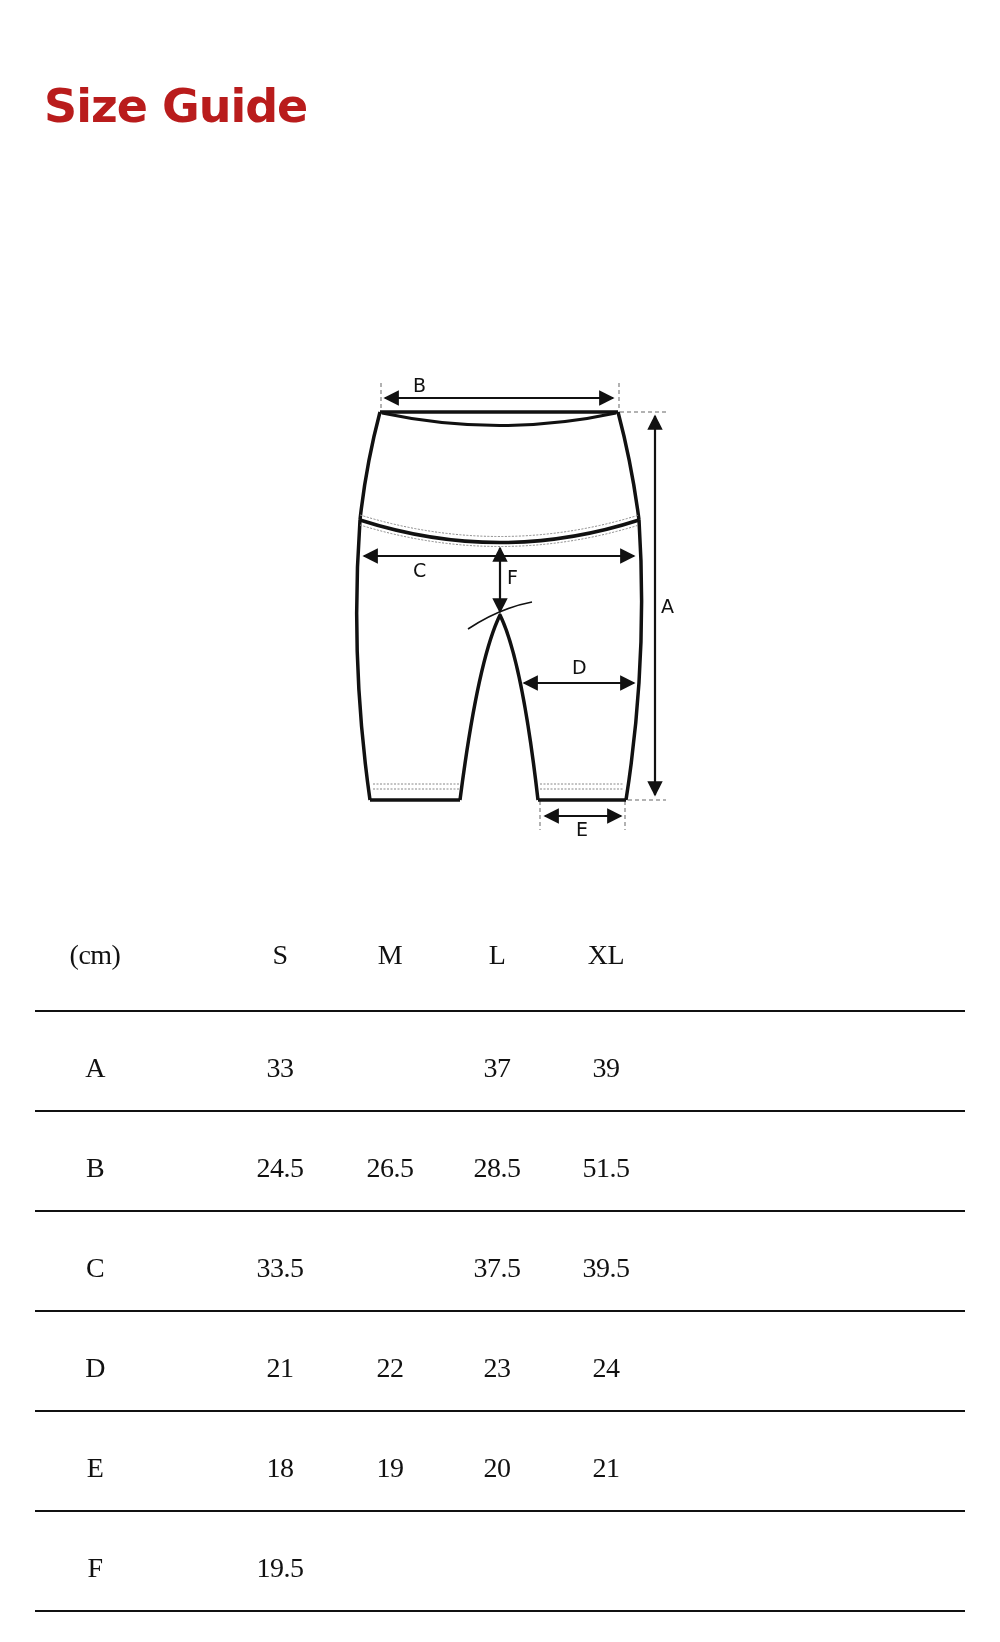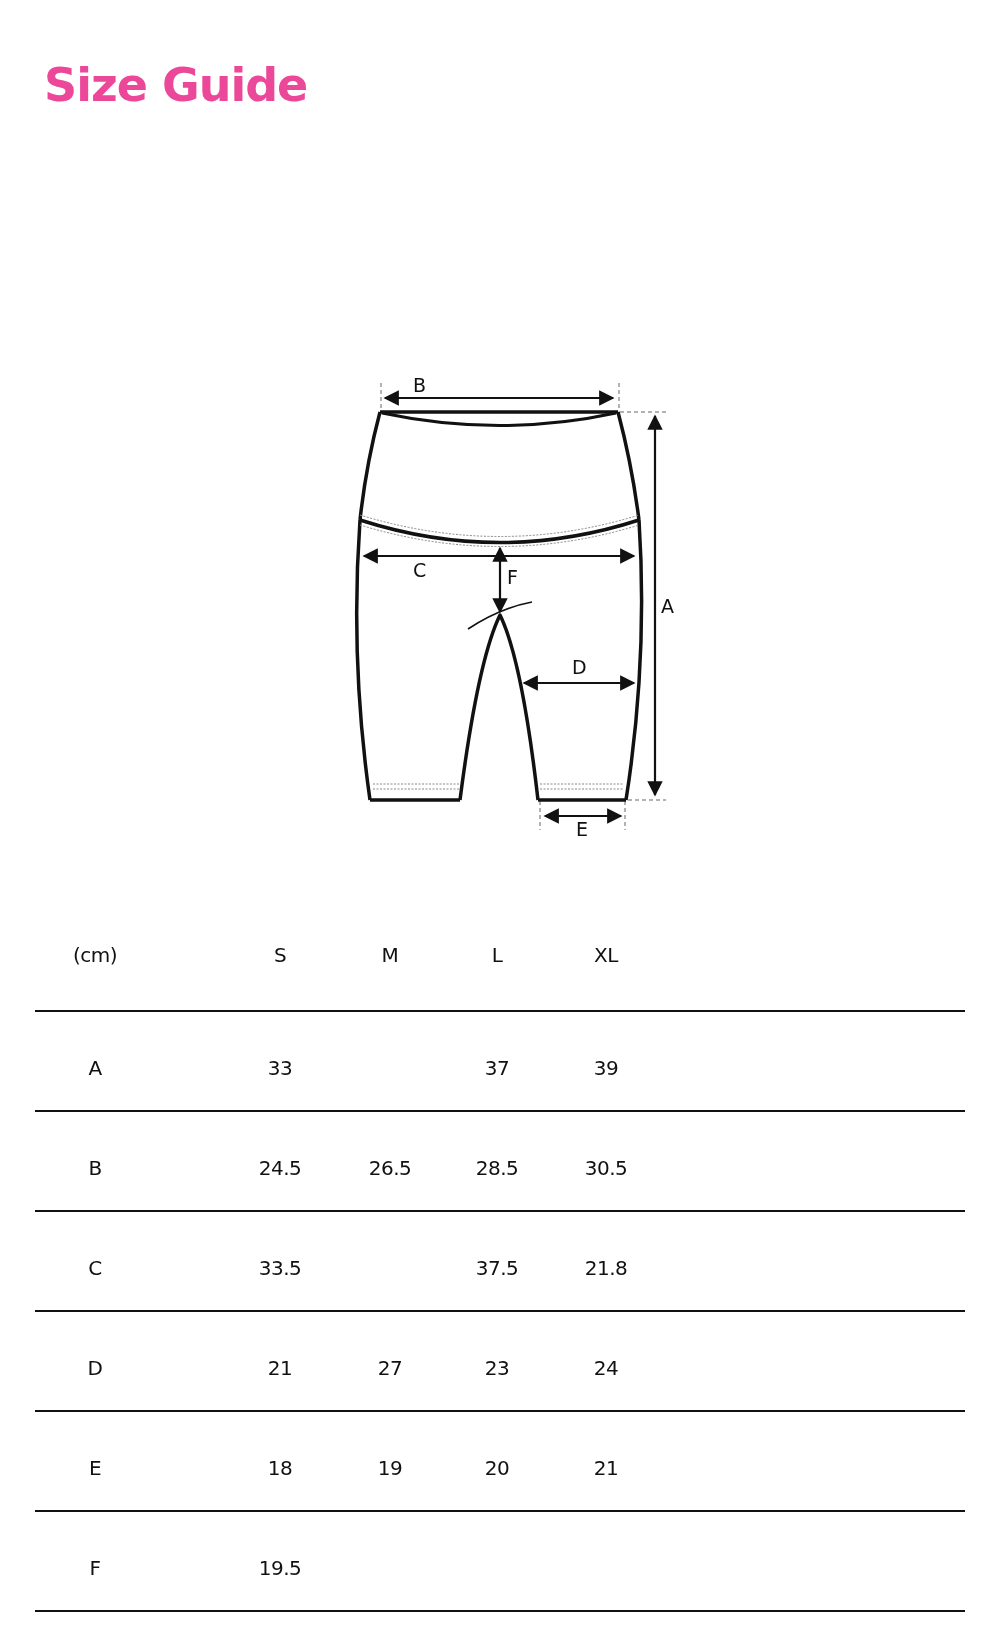--- a/index.html
+++ b/index.html
@@ -1,27 +1,27 @@
 <!DOCTYPE html>
 <html><head>
   <meta charset="utf-8">
   <style>
     html, body { margin: 0; padding: 0; background: #ffffff; }
     body { width: 1000px; height: 1642px; position: relative; overflow: hidden;
            font-family: "DejaVu Sans", "Liberation Sans", sans-serif; color: #111111; }
-    .title { position: absolute; left: 44px; top: 62px; margin: 0;
-             font-size: 46px; font-weight: bold; letter-spacing: -1px; color: #ec4899; line-height: 1; }
+    .title { position: absolute; left: 44px; top: 83px; margin: 0;
+             font-size: 46px; font-weight: bold; letter-spacing: -1px; color: #b91c1c; line-height: 1; }
     .diagram { position: absolute; left: 0; top: 0; width: 1000px; height: 900px; }
     .diagram text { font-family: "DejaVu Sans", "Liberation Sans", sans-serif; font-size: 19px; fill: #111; }
     .table { position: absolute; left: 35px; top: 905px; width: 930px; }
     .row { position: relative; height: 100px; }
     .row.header { height: 107px; }
     .row .line { position: absolute; left: 0; right: 0; bottom: 0; height: 2px; background: #111; }
     .cell { position: absolute; top: 0; height: 100%; display: flex; align-items: center;
-            justify-content: center; font-size: 20px; color: #111; letter-spacing: -0.5px; }
+            justify-content: center; font-size: 28px; color: #111; letter-spacing: -0.5px; font-family: Liberation Serif, serif; }
     .row.header .cell { height: 107px; top: -4px; }
     .c0 { left: 10px; width: 100px; }
     .c1 { left: 195px; width: 100px; }
     .c2 { left: 305px; width: 100px; }
     .c3 { left: 412px; width: 100px; }
     .c4 { left: 521px; width: 100px; }
     .row .cell { padding-top: 12px; box-sizing: border-box; }
     .row.header .cell { padding-top: 0; }
   </style>
 </head>
@@ -108,36 +108,36 @@
     <div class="cell c3">37</div>
     <div class="cell c4">39</div>
     <div class="line"></div>
   </div>
 
   <div class="row">
     <div class="cell c0">B</div>
     <div class="cell c1">24.5</div>
     <div class="cell c2">26.5</div>
     <div class="cell c3">28.5</div>
-    <div class="cell c4">30.5</div>
+    <div class="cell c4">51.5</div>
     <div class="line"></div>
   </div>
 
   <div class="row">
     <div class="cell c0">C</div>
     <div class="cell c1">33.5</div>
     <div class="cell c3">37.5</div>
-    <div class="cell c4">21.8</div>
+    <div class="cell c4">39.5</div>
     <div class="line"></div>
   </div>
 
   <div class="row">
     <div class="cell c0">D</div>
     <div class="cell c1">21</div>
-    <div class="cell c2">27</div>
+    <div class="cell c2">22</div>
     <div class="cell c3">23</div>
     <div class="cell c4">24</div>
     <div class="line"></div>
   </div>
 
   <div class="row">
     <div class="cell c0">E</div>
     <div class="cell c1">18</div>
     <div class="cell c2">19</div>
     <div class="cell c3">20</div>

